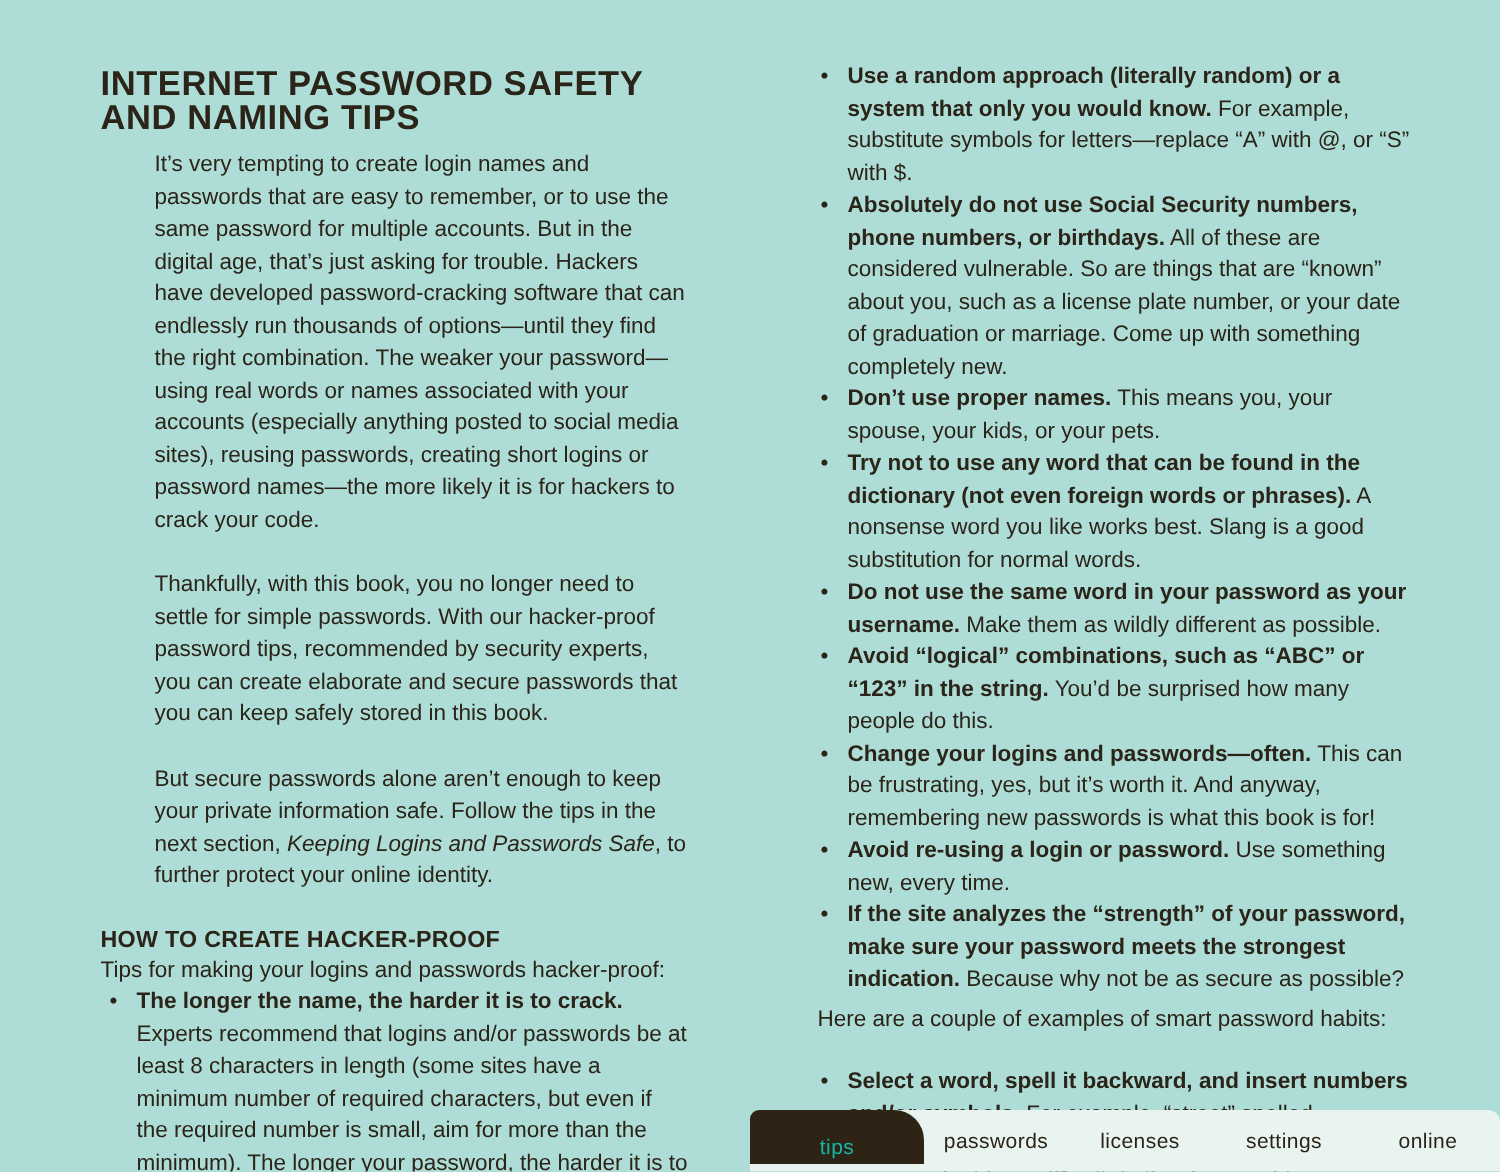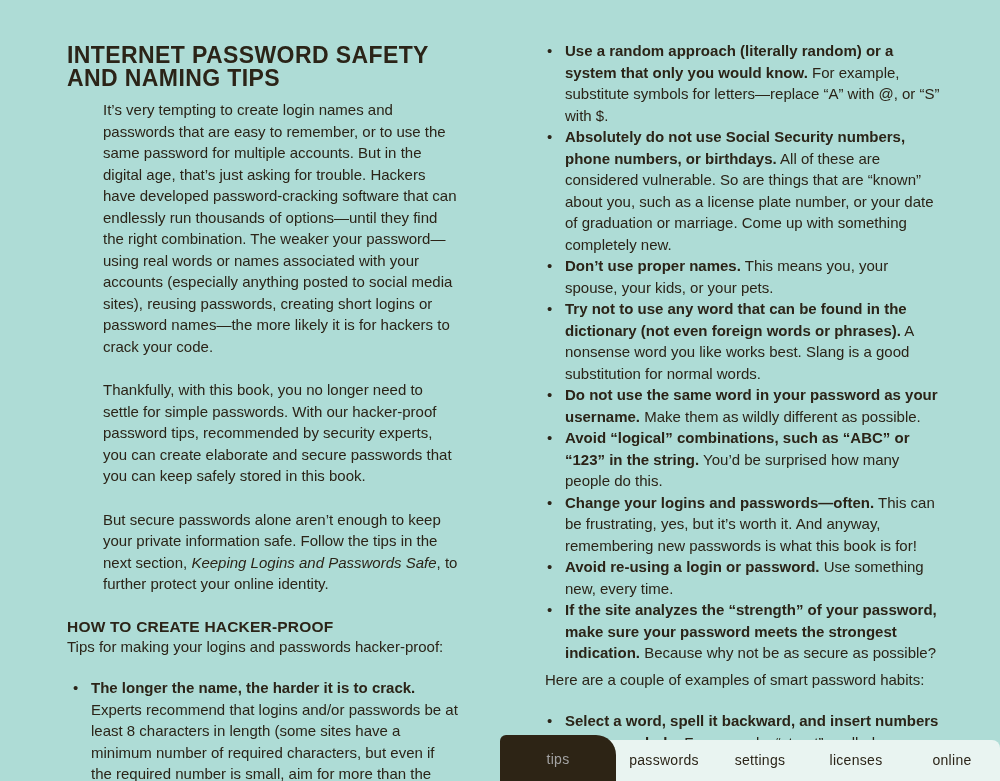--- a/index.html
+++ b/index.html
@@ -31,21 +31,21 @@
   .para { margin-bottom: 22px; margin-left: 36px; }
   .para i { font-style: italic; }
 
   h2.subhead {
     font-size: 15.5px;
     line-height: 19px;
     font-weight: bold;
     letter-spacing: 0.2px;
     margin-top: 6px;
   }
-  .tips-intro { margin-bottom: 20px; }
+  .tips-intro { }
 
   ul.bullets { list-style: none; }
   ul.bullets li {
     position: relative;
     padding-left: 20px;
   }
   ul.bullets li::before {
     content: "\2022";
     position: absolute;
     left: 2px;
@@ -72,25 +72,25 @@
     flex: 1;
     text-align: center;
     font-size: 14px;
     color: #2b2418;
     letter-spacing: 0.3px;
     cursor: pointer;
     line-height: 41px;
   }
   .tab.active {
     flex: 0 0 116px;
-    height: 46px;
+    height: 36px;
     line-height: 48px;
     margin-top: -5px;
     background: #2d2415;
-    color: #a3a3a3;
+    color: #14b8a6;
     border-radius: 6px 20px 0 0;
   }
 </style>
 </head>
 <body>
 
 <div class="page">
 
   <div class="col col-left">
     <h1 class="title">
@@ -130,18 +130,18 @@
     <p class="examples-intro">Here are a couple of examples of smart password habits:</p>
 
     <ul class="bullets">
         <li><b>Select a word, spell it backward, and insert numbers and/or symbols.</b><span> For example, “street” spelled backward is “teerts”—you could incorporate your street name and address. (Don’t do this if your address</span></li>
       </ul>
   </div>
 
   <div class="tabbar">
       <div class="tab active">tips</div>
       <div class="tab">passwords</div>
+      <div class="tab">licenses</div>
       <div class="tab">settings</div>
-      <div class="tab">licenses</div>
       <div class="tab">online</div>
     </div>
 
 </div>
 
 </body></html>

